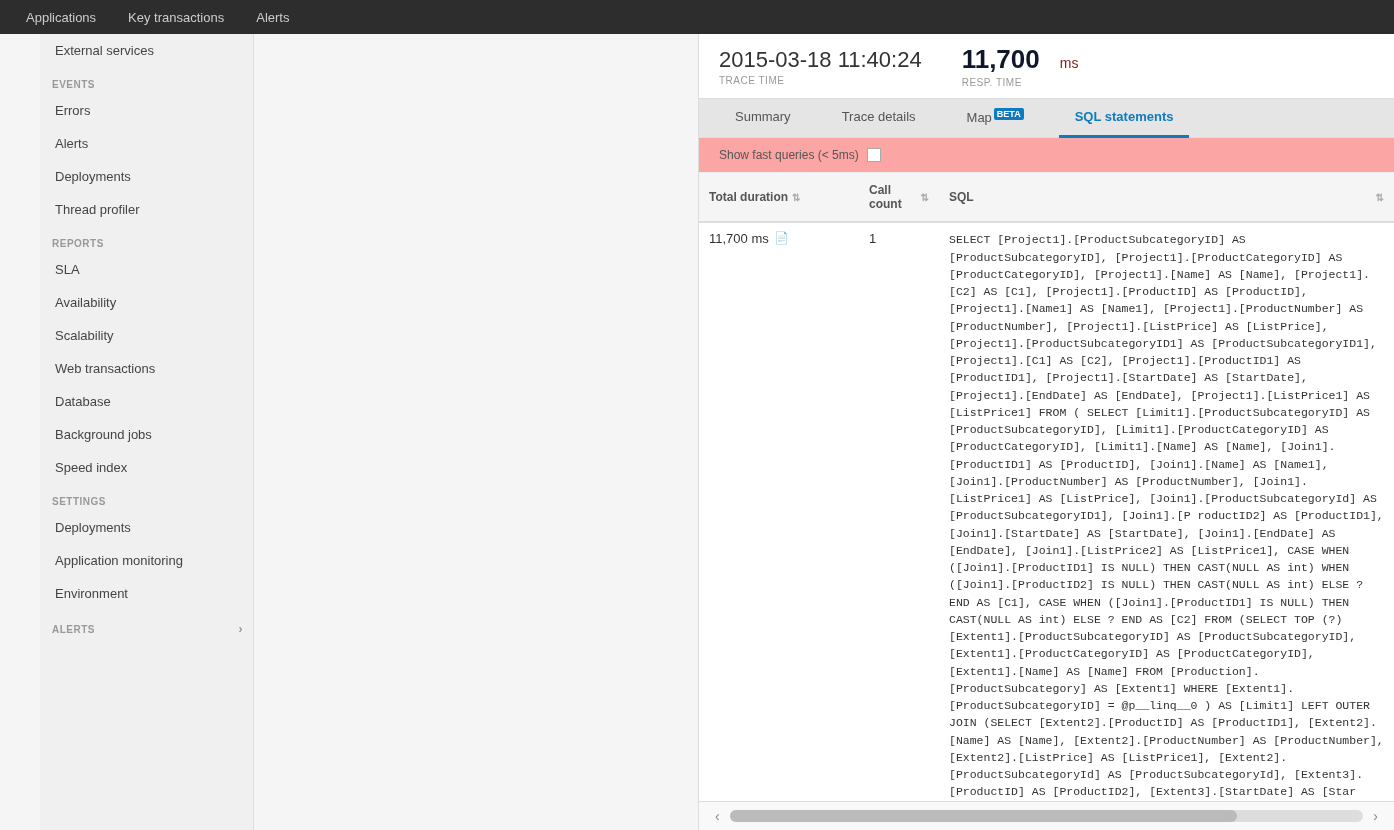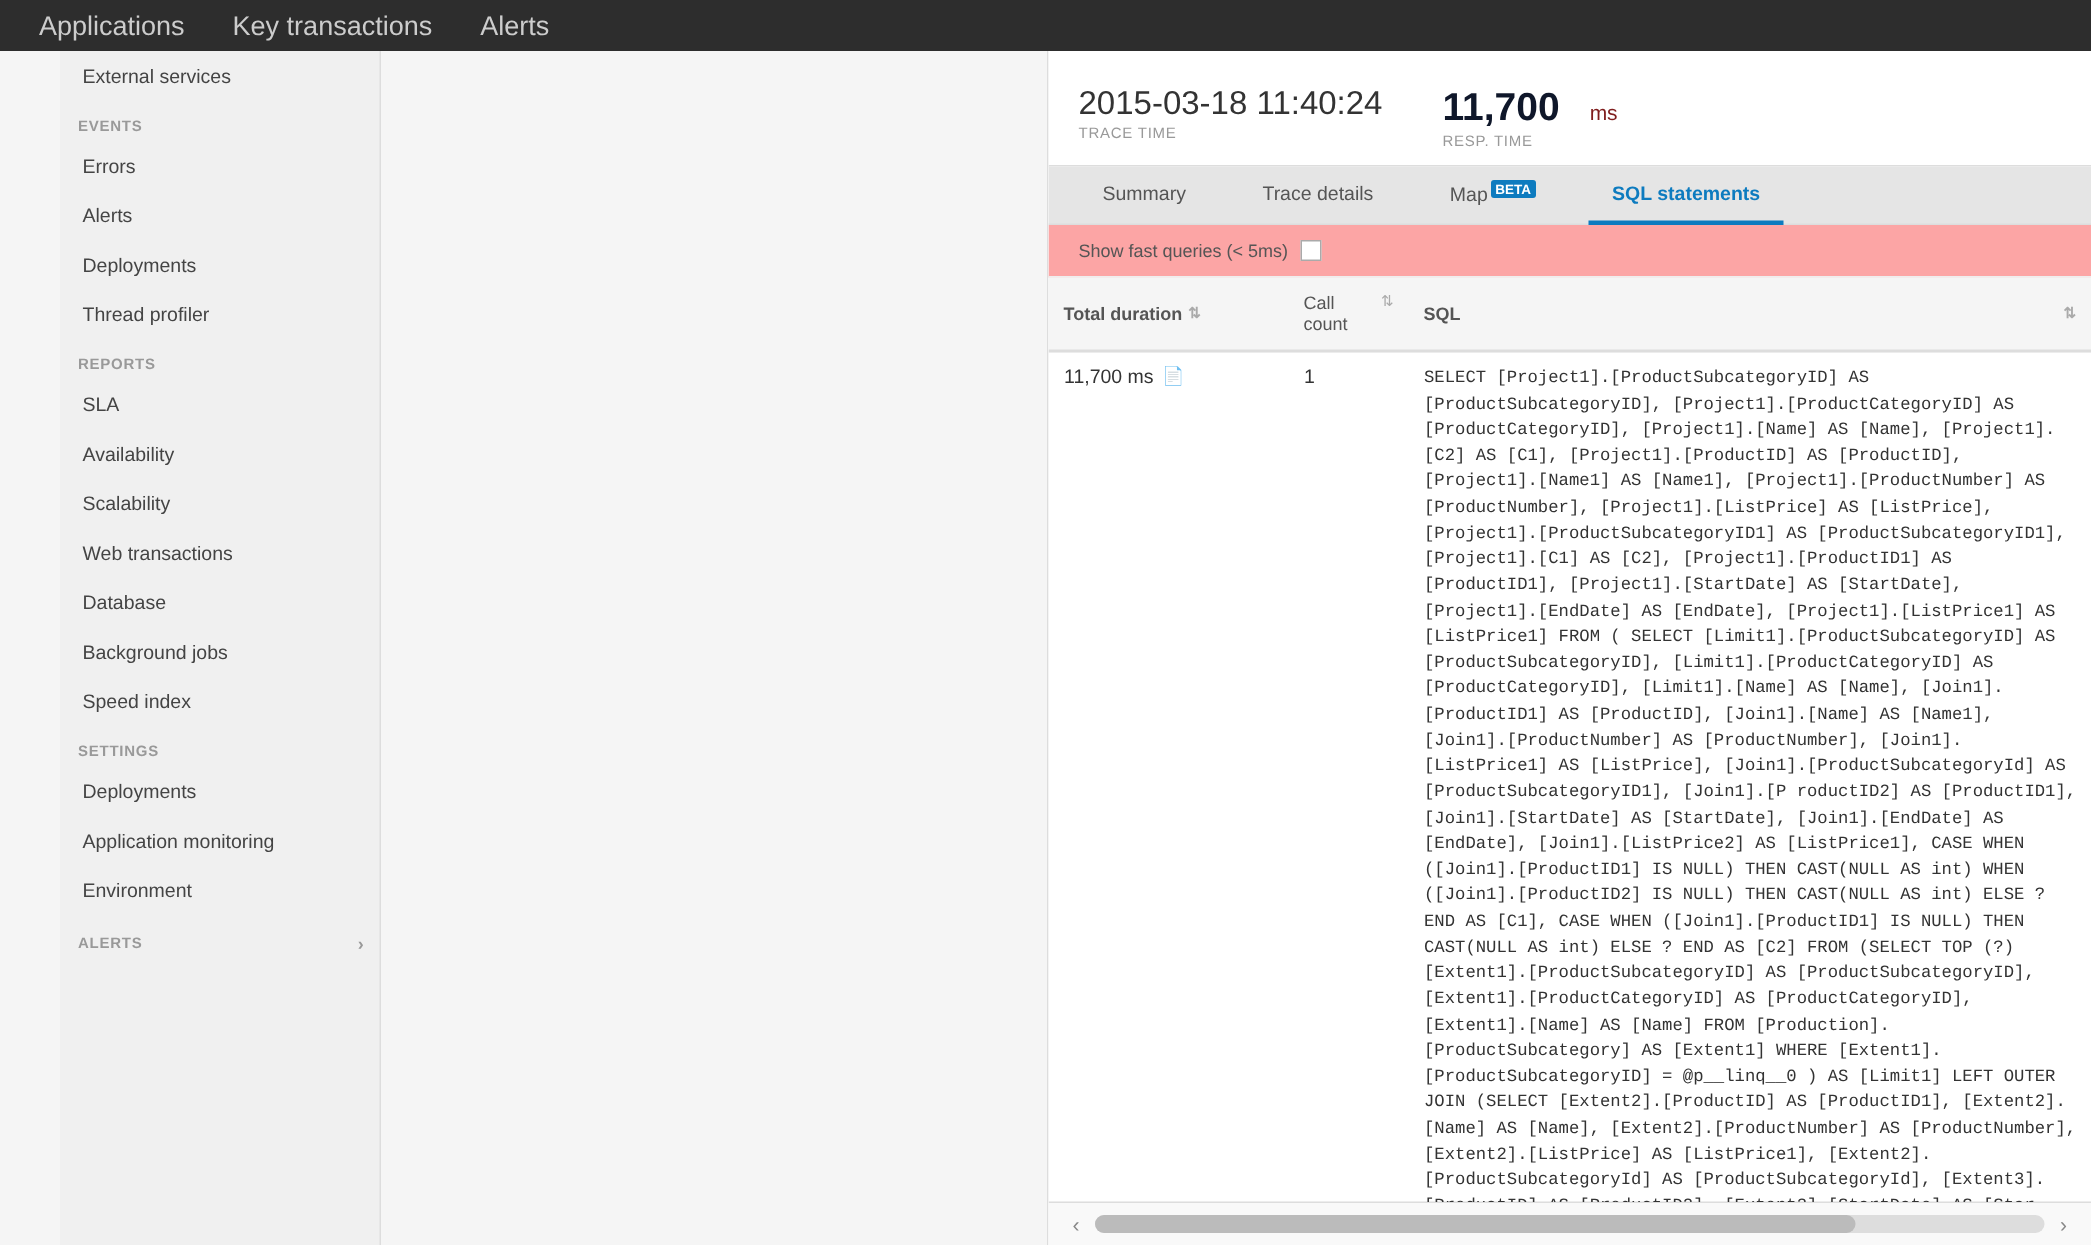--- a/index.html
+++ b/index.html
@@ -15,21 +15,21 @@
       flex-shrink: 0;
       padding: 0 10px;
       gap: 0;
     }
     .top-nav-item {
       padding: 0 16px;
       height: 100%;
       display: flex;
       align-items: center;
       cursor: pointer;
-      font-size: 18px;
+      font-size: 13px;
       color: #ccc;
     }
 
     
     .main-layout {
       display: flex;
       flex: 1;
       overflow: hidden;
     }
 
@@ -71,24 +71,24 @@
     .right-panel {
       flex: 1;
       display: flex;
       flex-direction: column;
       overflow: hidden;
       background: #fff;
     }
 
     
     .trace-header {
-      padding: 22px 20px 10px 20px;
+      padding: 10px 20px 10px 20px;
       border-bottom: 1px solid #ddd;
       display: flex;
-      align-items: flex-start;
+      align-items: center;
       gap: 40px;
     }
     .trace-time-block {}
     .trace-time-value {
       font-size: 22px;
       font-weight: normal;
       color: #333;
     }
     .trace-time-label {
       font-size: 10px;
@@ -180,23 +180,24 @@
       color: #555;
       display: flex;
       align-items: center;
       gap: 4px;
       flex-shrink: 0;
     }
     .th-callcount {
       width: 80px;
       padding: 4px 10px;
       font-size: 12px;
-      font-weight: normal;
+      font-weight: bold;
       color: #555;
       display: flex;
+      align-items: center;
       gap: 2px;
       flex-shrink: 0;
     }
     .th-sql {
       flex: 1;
       padding: 4px 10px;
       font-size: 12px;
       font-weight: bold;
       color: #555;
       display: flex;

